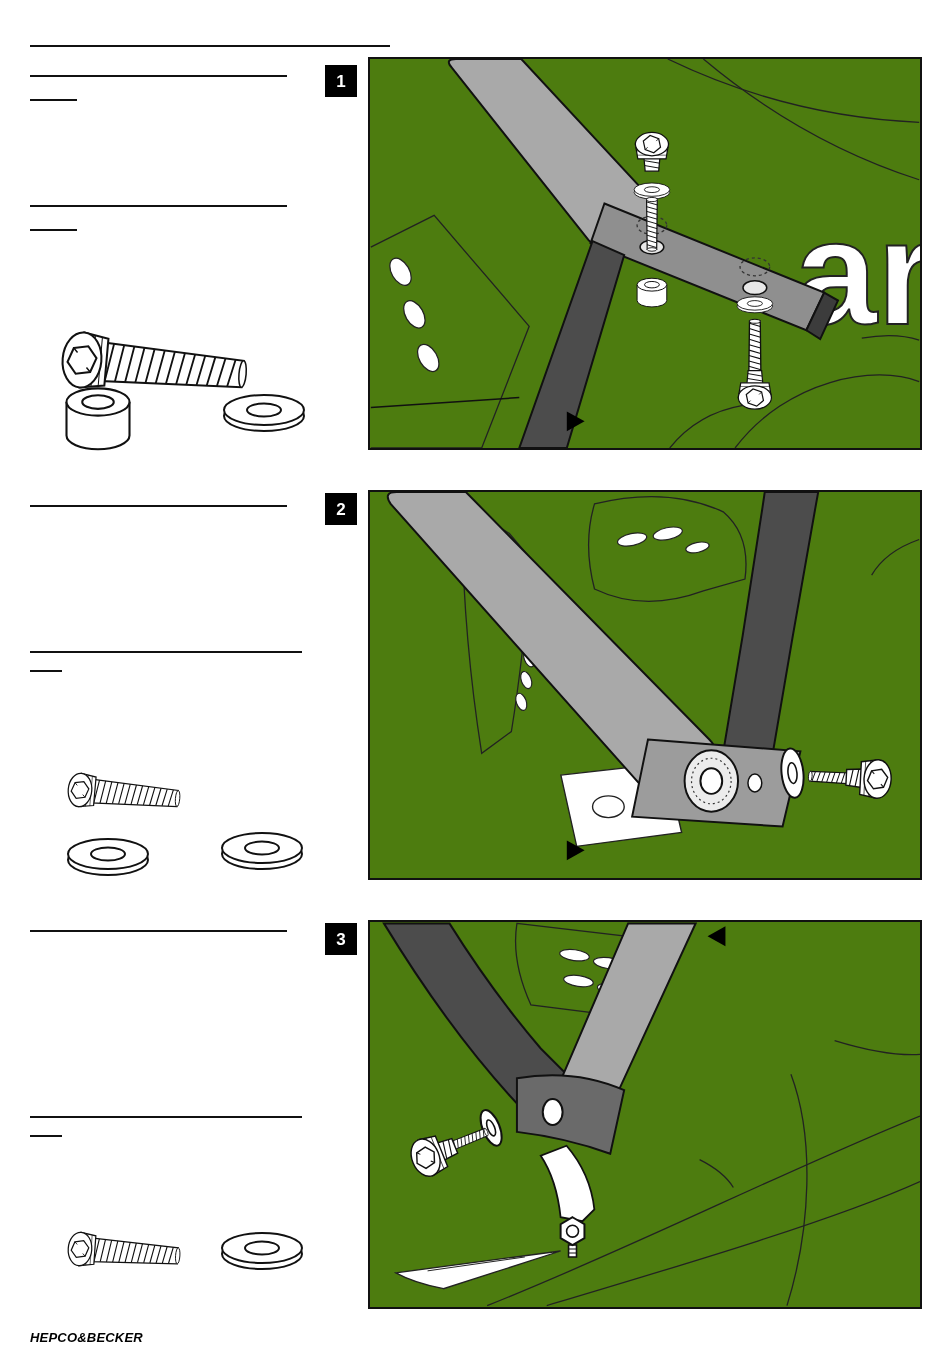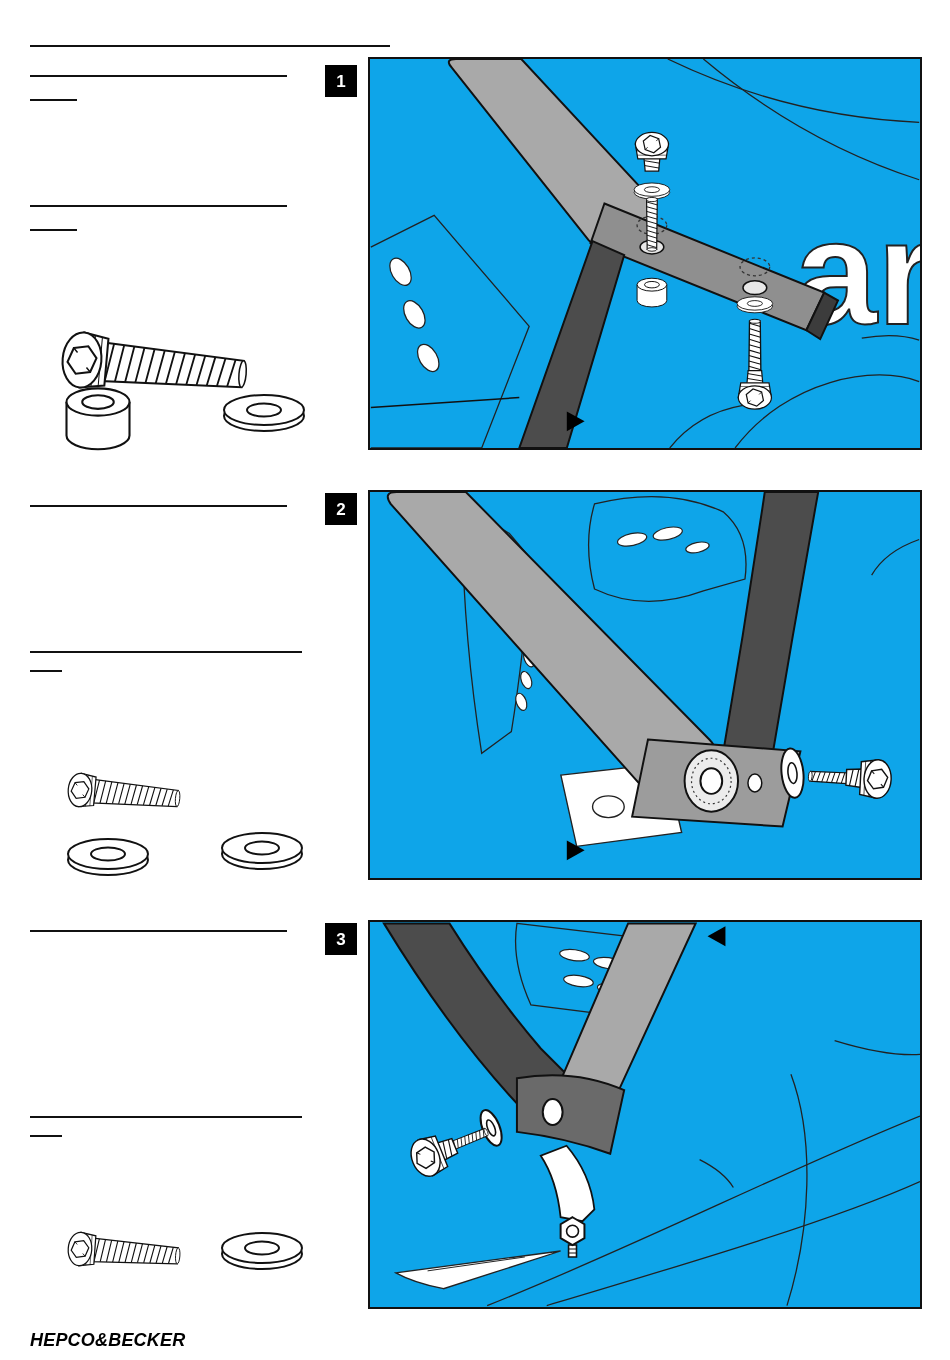--- a/index.html
+++ b/index.html
@@ -7,26 +7,26 @@
     position:relative;width:950px;height:1360px;background:#ffffff;
     font-family:"Liberation Sans",sans-serif;color:#000;overflow:hidden;
     margin:0 auto;
   }
   .rule{position:absolute;height:2px;background:#111;}
   .step-box{
     position:absolute;width:32px;height:32px;background:#000;color:#fff;
     display:flex;align-items:center;justify-content:center;
     font-weight:bold;font-size:17px;line-height:1;
   }
-  .panel{position:absolute;border:2px solid #111;background:#0ea5e9;overflow:hidden;}
+  .panel{position:absolute;border:2px solid #111;background:#4d7c0f;overflow:hidden;}
   .panel svg{display:block;}
   .hw{position:absolute;}
   .logo{
     position:absolute;left:30px;top:1330px;
-    font-weight:800;font-style:italic;font-size:18px;letter-spacing:.2px;
+    font-weight:800;font-style:italic;font-size:13px;letter-spacing:.2px;
   }
   .bg-art{stroke:#222;stroke-width:1.3;fill:none;}
 </style>
 </head>
 <body>
 
 <div class="page">
 
   <svg width="0" height="0" style="position:absolute" aria-hidden="true">
     <defs>

